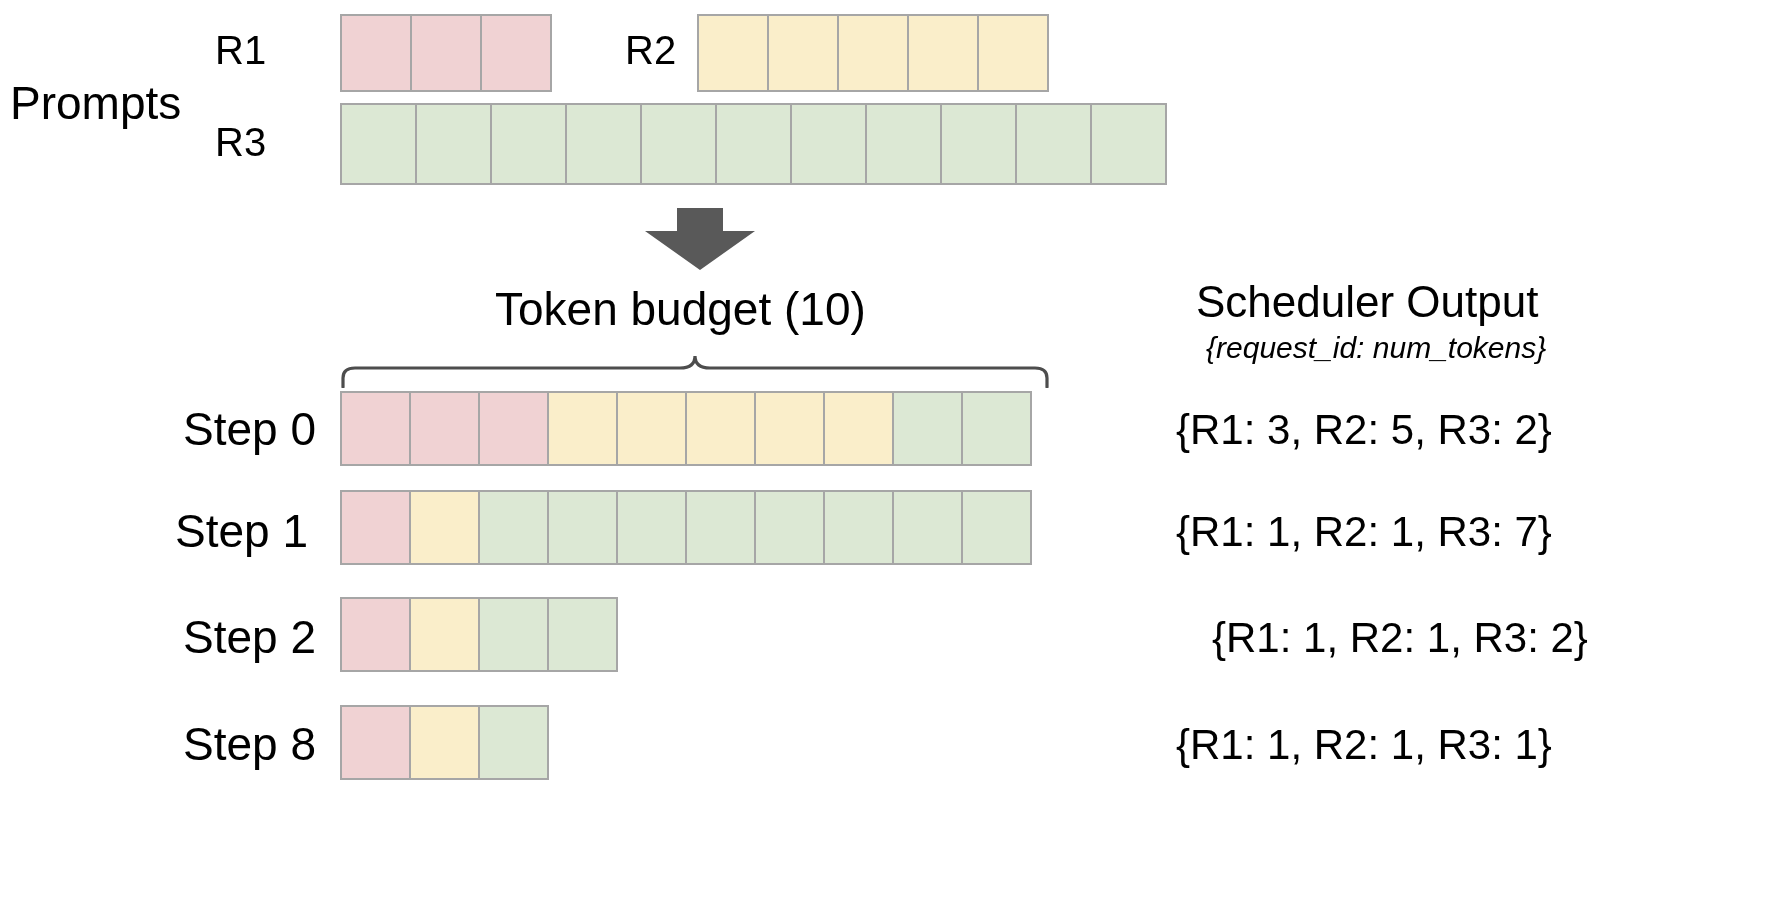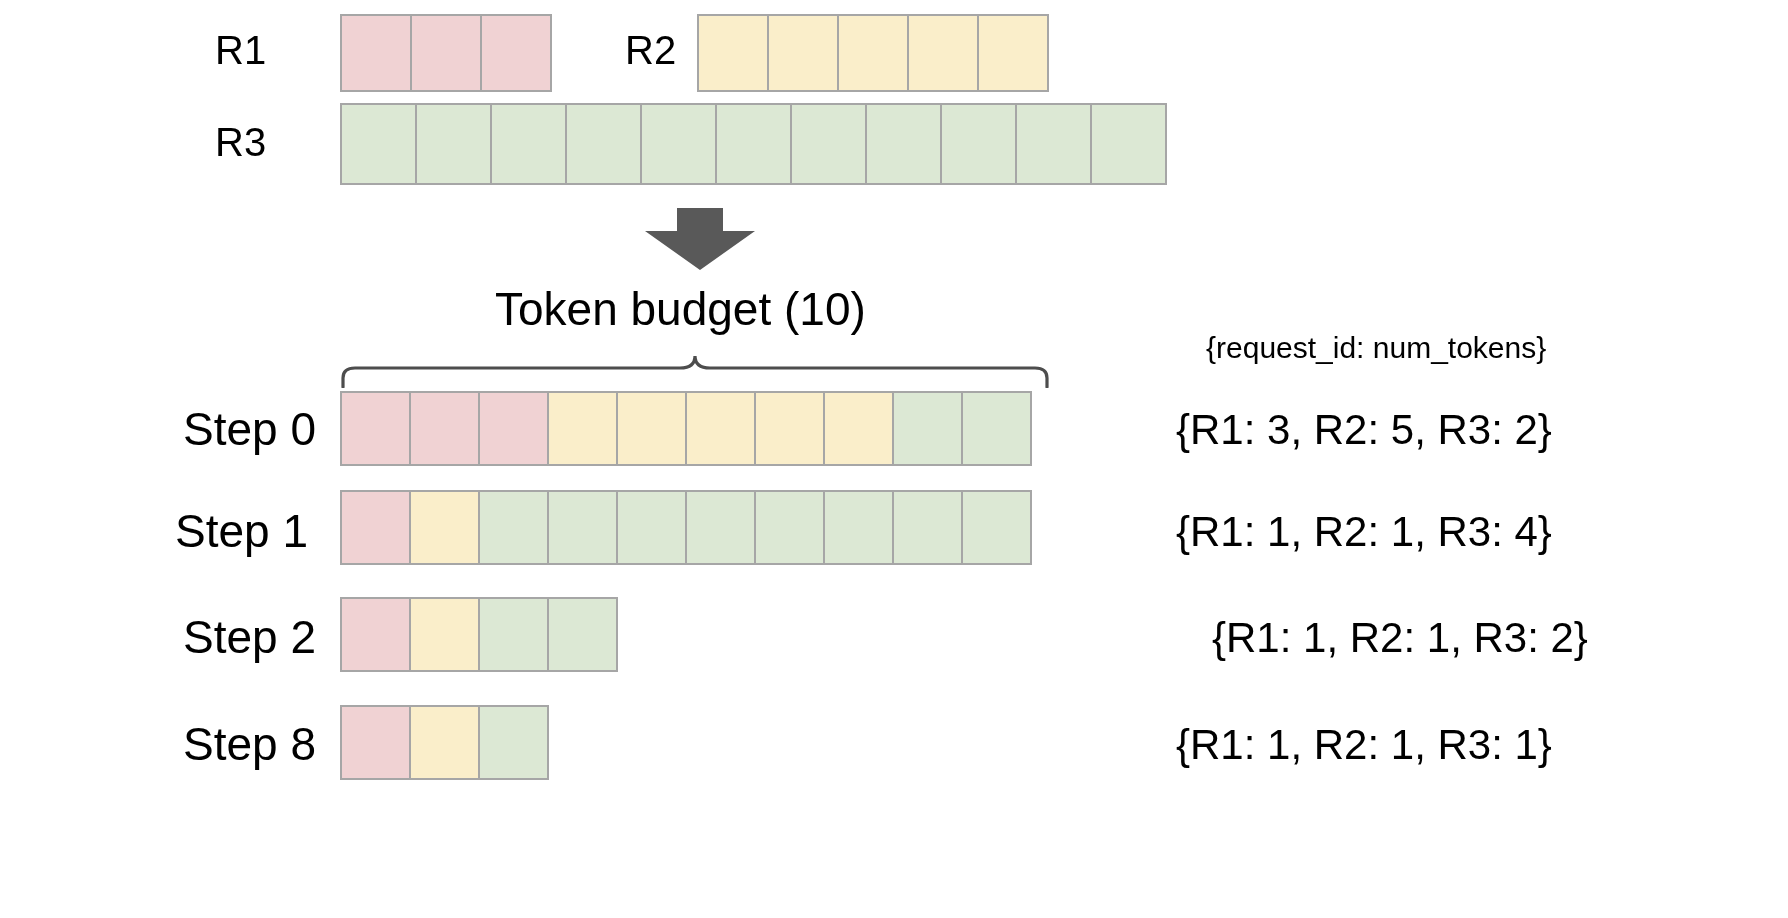--- a/index.html
+++ b/index.html
@@ -39,38 +39,39 @@
   .label {
     position: absolute;
     white-space: nowrap;
     line-height: 1;
   }
   .lbl-prompts { font-size: 46px; }
   .lbl-req     { font-size: 40px; }
   .lbl-step    { font-size: 46px; }
   .lbl-budget  { font-size: 46px; }
   .lbl-sched-title { font-size: 44px; }
-  .lbl-sched-sub   { font-size: 30px; }
+  .lbl-sched-sub   { font-size: 30px; font-style: italic; }
   .lbl-output  { font-size: 42px; }
 
   
   .arrow-wrap {
     position: absolute;
   }
 
   
   .brace-wrap {
     position: absolute;
   }
 </style>
 </head>
 <body>
 
 <div id="canvas">
 
+  <div class="label lbl-prompts" style="left:10px; top:80px;">Prompts</div>
 
   <div class="label lbl-req" style="left:215px; top:30px;">R1</div>
 
   <div class="strip" style="left:340px; top:14px; height:78px;">
     <div class="cell c-pink" style="width:72px;height:78px;"></div>
     <div class="cell c-pink" style="width:72px;height:78px;"></div>
     <div class="cell c-pink" style="width:72px;height:78px;"></div>
   </div>
 
   <div class="label lbl-req" style="left:625px; top:30px;">R2</div>
@@ -138,21 +139,21 @@
     <div class="cell c-green" style="width:71px;height:75px;"></div>
     <div class="cell c-green" style="width:71px;height:75px;"></div>
     <div class="cell c-green" style="width:71px;height:75px;"></div>
     <div class="cell c-green" style="width:71px;height:75px;"></div>
     <div class="cell c-green" style="width:71px;height:75px;"></div>
     <div class="cell c-green" style="width:71px;height:75px;"></div>
     <div class="cell c-green" style="width:71px;height:75px;"></div>
     <div class="cell c-green" style="width:71px;height:75px;"></div>
   </div>
 
-  <div class="label lbl-output" style="left:1176px; top:511px;">{R1: 1, R2: 1, R3: 4}</div>
+  <div class="label lbl-output" style="left:1176px; top:511px;">{R1: 1, R2: 1, R3: 7}</div>
 
   <div class="label lbl-step" style="left:183px; top:614px;">Step 2</div>
 
   <div class="strip" style="left:340px; top:597px; height:75px;">
     <div class="cell c-pink" style="width:71px;height:75px;"></div>
     <div class="cell c-yellow" style="width:71px;height:75px;"></div>
     <div class="cell c-green" style="width:71px;height:75px;"></div>
     <div class="cell c-green" style="width:71px;height:75px;"></div>
   </div>
 
@@ -161,16 +162,17 @@
   <div class="label lbl-step" style="left:183px; top:721px;">Step 8</div>
 
   <div class="strip" style="left:340px; top:705px; height:75px;">
     <div class="cell c-pink" style="width:71px;height:75px;"></div>
     <div class="cell c-yellow" style="width:71px;height:75px;"></div>
     <div class="cell c-green" style="width:71px;height:75px;"></div>
   </div>
 
   <div class="label lbl-output" style="left:1176px; top:724px;">{R1: 1, R2: 1, R3: 1}</div>
 
+  <div class="label lbl-sched-title" style="left:1196px; top:280px;">Scheduler Output</div>
 
   <div class="label lbl-sched-sub" style="left:1206px; top:333px;">{request_id: num_tokens}</div>
 
 </div>
 
 </body></html>

